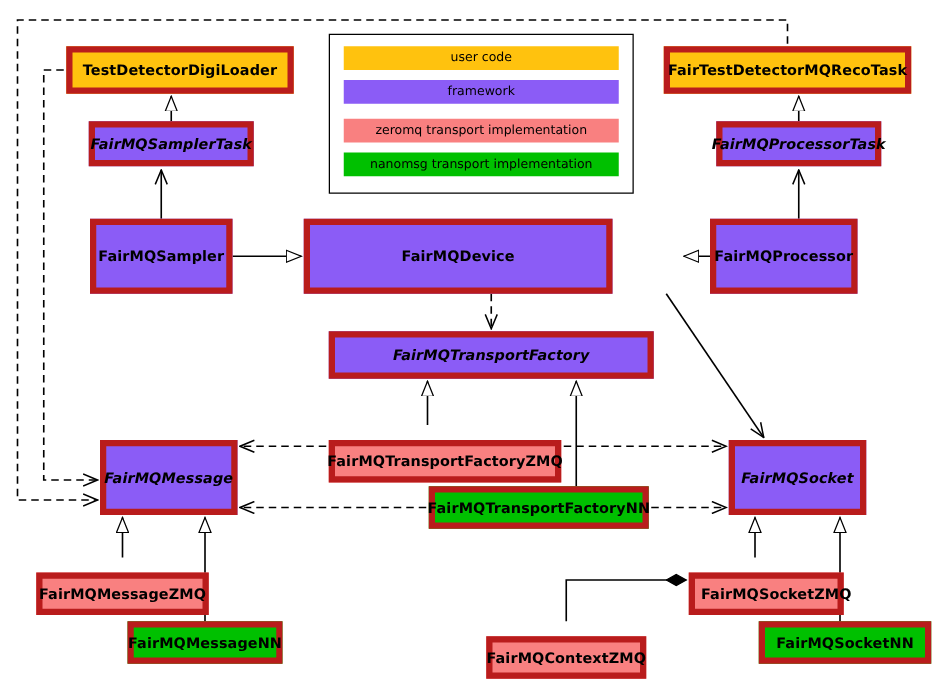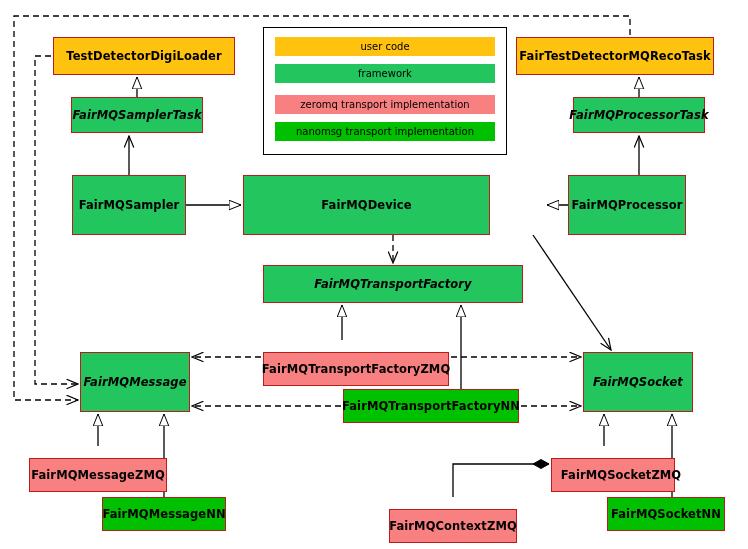--- a/index.html
+++ b/index.html
@@ -21,37 +21,37 @@
     position: absolute;
     left: 0;
     top: 0;
     width: 748px;
     height: 549px;
     pointer-events: none;
   }
   .node {
     position: absolute;
     box-sizing: border-box;
-    border: 1px solid #b91c1c;
+    border: 5px solid #b91c1c;
     display: flex;
     align-items: center;
     justify-content: center;
     text-align: center;
     font-size: 11.5px;
     font-weight: bold;
     color: #000000;
     line-height: 1.1;
     letter-spacing: 0.1px;
     padding: 0 4px;
   }
   .node.abstract {
     font-style: italic;
   }
   .fill-user      { background: #FFC20E; }
-  .fill-framework { background: #22c55e; }
+  .fill-framework { background: #8b5cf6; }
   .fill-zmq       { background: #F98080; margin-top: 12px; }
   .fill-nn        { background: #00C000; }
 
   
   #legend {
     position: absolute;
     left: 263px;
     top: 27px;
     width: 244px;
     height: 128px;
@@ -131,35 +131,35 @@
       <path d="M 604,446 L 604,414" marker-end="url(#m-gen)"></path>
 
       <path d="M 672,497 L 672,414" marker-end="url(#m-gen)"></path>
 
       <path d="M 453,497 L 453,464 L 549,464" marker-end="url(#m-diamond)"></path>
     </g>
   </svg>
 
   <div id="nodes">
       <div class="node fill-user" style="left: 53px; top: 37px; width: 182px; height: 38px;">TestDetectorDigiLoader</div>
-      <div class="node fill-user" style="left: 516px; top: 37px; width: 198px; height: 38px;">FairTestDetectorMQRecoTask</div>
+      <div class="node fill-user" style="left: 531px; top: 37px; width: 198px; height: 38px;">FairTestDetectorMQRecoTask</div>
       <div class="node fill-framework abstract" style="left: 71px; top: 97px; width: 132px; height: 36px;">FairMQSamplerTask</div>
       <div class="node fill-framework abstract" style="left: 573px; top: 97px; width: 132px; height: 36px;">FairMQProcessorTask</div>
       <div class="node fill-framework" style="left: 72px; top: 175px; width: 114px; height: 60px;">FairMQSampler</div>
       <div class="node fill-framework" style="left: 243px; top: 175px; width: 247px; height: 60px;">FairMQDevice</div>
       <div class="node fill-framework" style="left: 568px; top: 175px; width: 118px; height: 60px;">FairMQProcessor</div>
       <div class="node fill-framework abstract" style="left: 263px; top: 265px; width: 260px; height: 38px;">FairMQTransportFactory</div>
       <div class="node fill-zmq" style="left: 263px; top: 340px; width: 186px; height: 34px;">FairMQTransportFactoryZMQ</div>
       <div class="node fill-nn" style="left: 343px; top: 389px; width: 176px; height: 34px;">FairMQTransportFactoryNN</div>
       <div class="node fill-framework abstract" style="left: 80px; top: 352px; width: 110px; height: 60px;">FairMQMessage</div>
       <div class="node fill-framework abstract" style="left: 583px; top: 352px; width: 110px; height: 60px;">FairMQSocket</div>
       <div class="node fill-zmq" style="left: 29px; top: 446px; width: 138px; height: 34px;">FairMQMessageZMQ</div>
       <div class="node fill-nn" style="left: 102px; top: 497px; width: 124px; height: 34px;">FairMQMessageNN</div>
       <div class="node fill-zmq" style="left: 551px; top: 446px; width: 124px; height: 34px; padding-left: 20px;">FairMQSocketZMQ</div>
-      <div class="node fill-nn" style="left: 607px; top: 497px; width: 118px; height: 34px;">FairMQSocketNN</div>
+      <div class="node fill-nn" style="left: 607px; top: 497px; width: 138px; height: 34px;">FairMQSocketNN</div>
       <div class="node fill-zmq" style="left: 389px; top: 497px; width: 128px; height: 34px;">FairMQContextZMQ</div>
     </div>
 
   <div id="legend">
     <div class="legend-row fill-user">user code</div>
     <div class="legend-row fill-framework">framework</div>
     <div class="legend-row fill-zmq">zeromq transport implementation</div>
     <div class="legend-row fill-nn">nanomsg transport implementation</div>
   </div>
 

